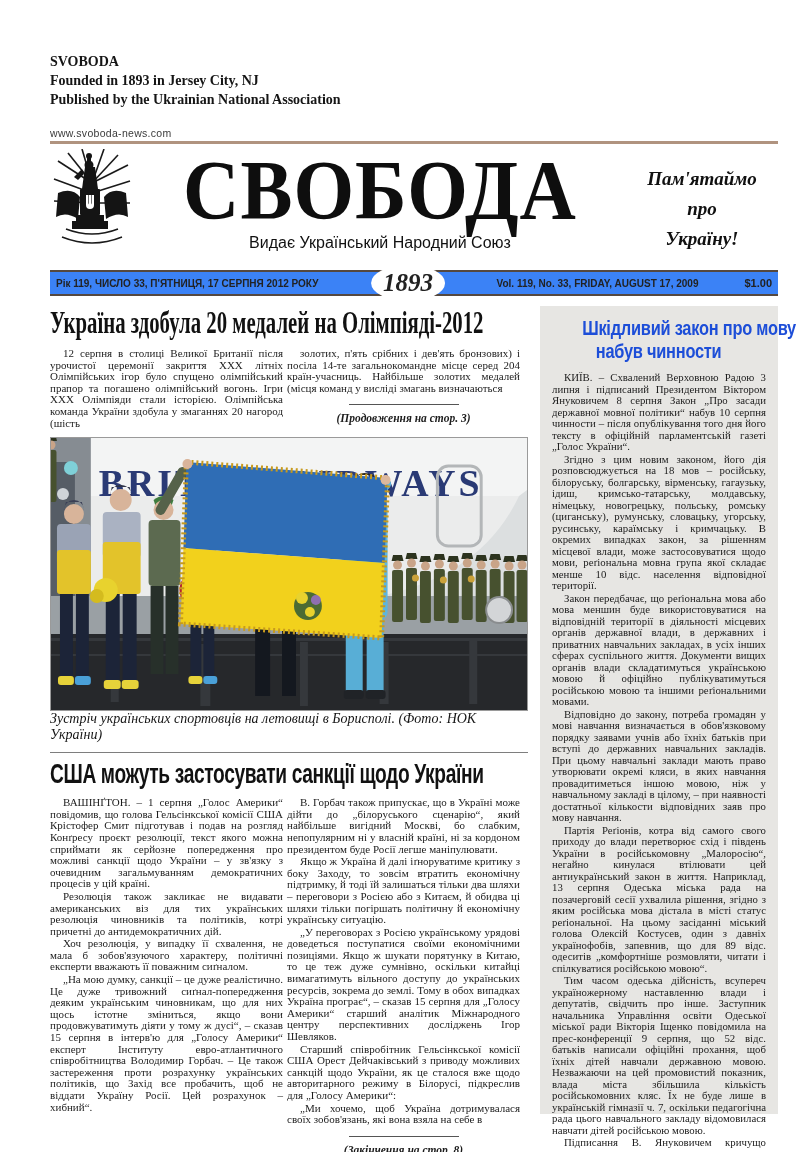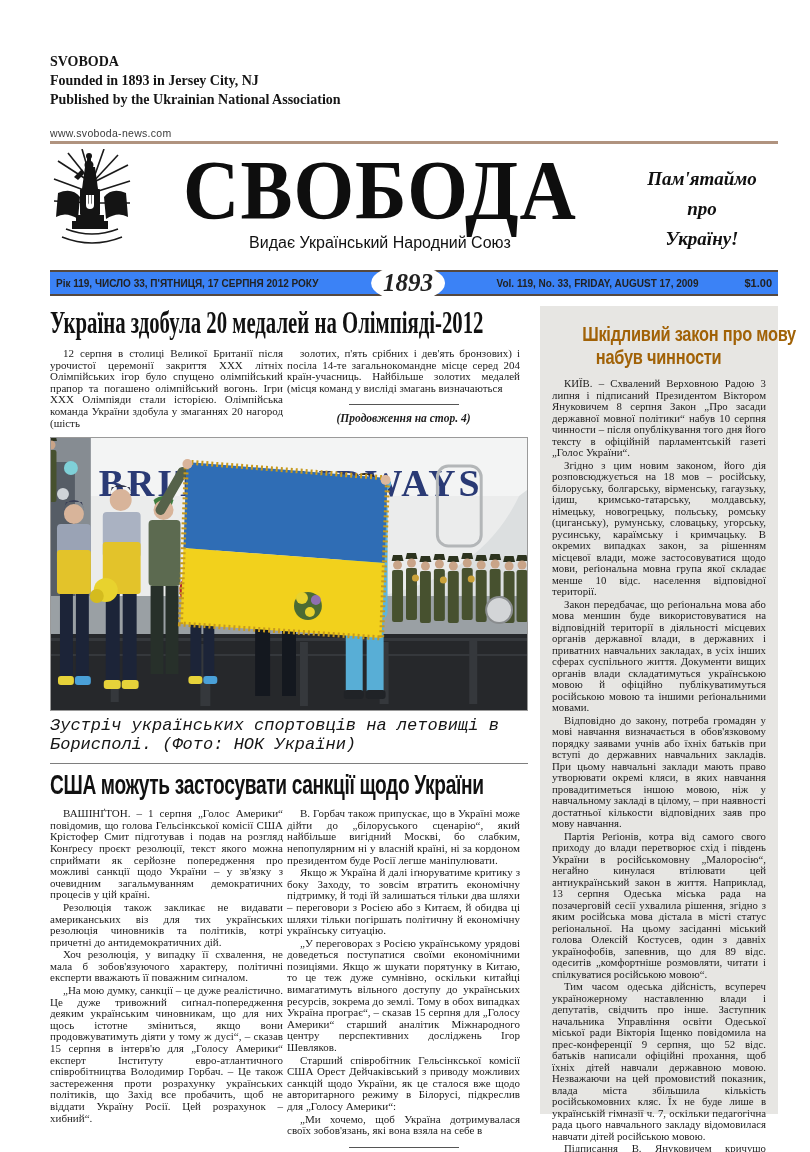--- a/index.html
+++ b/index.html
@@ -49,26 +49,26 @@
 
   .cols{display:flex;gap:4px;margin-top:8px;}
   .col{width:233px;flex:none;text-align:justify;font-size:11px;line-height:11.6px;}
   .col p{margin:0;text-indent:13px;}
   .col p + p{margin-top:1px;}
 
   .note{ text-align:center;font-weight:bold;font-style:italic;font-size:11.5px;margin-top:8px;}
   .note-rule{width:110px;border-top:1px solid #555;margin:10px auto 6px;}
 
   .photo-frame{margin-top:8px;border:1px solid #9a9a9a;width:476px;height:272px;}
-  .caption{font-style:italic;font-size:17px;margin-top:5px;color:#161616;font-family:Liberation Mono, monospace;}
+  .caption{font-style:italic;font-size:14px;color:#161616;}
   .section-rule{border-top:1px solid #7e7e7e;margin-top:9px;}
 
   
   .sb-headline{font-family:"Liberation Sans",sans-serif;font-weight:bold;font-size:21px;line-height:23px;
-               text-align:center;color:#a16207;margin-top:6px;}
+               text-align:center;color:#1d4ed8;}
   .sb-headline .fit{display:inline-block;transform:scaleX(0.78);transform-origin:center;white-space:nowrap;letter-spacing:-.3px;}
   .sb-body{margin-top:10px;text-align:justify;font-size:10.8px;line-height:11.5px;}
   .sb-body p{margin:0;text-indent:12px;}
   .sb-body p + p{margin-top:1px;}
 </style>
 </head>
 <body>
 
 <div class="page">
   <div class="inner">
@@ -144,21 +144,21 @@
         <div class="headline-serif">
           <span class="fit">Україна здобула 20 медалей на Олімпіяді-2012</span>
         </div>
         <div class="cols">
           <div class="col">
             <p>12 серпня в столиці Великої Британії після урочистої церемонії закриття ХХХ літніх Олімпійських ігор було спущено олімпійський прапор та погашено олімпійський вогонь. Ігри ХХХ Олімпіяди стали історією. Олімпійська команда України здобула у змаганнях 20 нагород (шість</p>
           </div>
           <div class="col">
             <p>золотих, п'ять срібних і дев'ять бронзових) і посіла 14-те загальнокомандне місце серед 204 країн-учасниць. Найбільше золотих медалей (місця команд у висліді змагань визначаються</p>
             <div class="note-rule"></div>
-            <div class="note">(Продовження на стор. 4)</div>
+            <div class="note">(Продовження на стор. 3)</div>
           </div>
         </div>
 
         <div class="photo-frame">
           <svg width="476" height="272" viewBox="0 0 478 272" preserveAspectRatio="none">
             <rect width="478" height="272" fill="#b9bcbe"></rect>
             <rect width="478" height="158" fill="#ebecec"></rect>
             <rect width="478" height="58" fill="#f3f4f4"></rect>
             <path d="M330,158 Q432,138 470,58 L478,52 L478,158 Z" fill="#dcdfe0"></path>
             <rect x="0" y="0" width="40" height="192" fill="#868c92"></rect>

